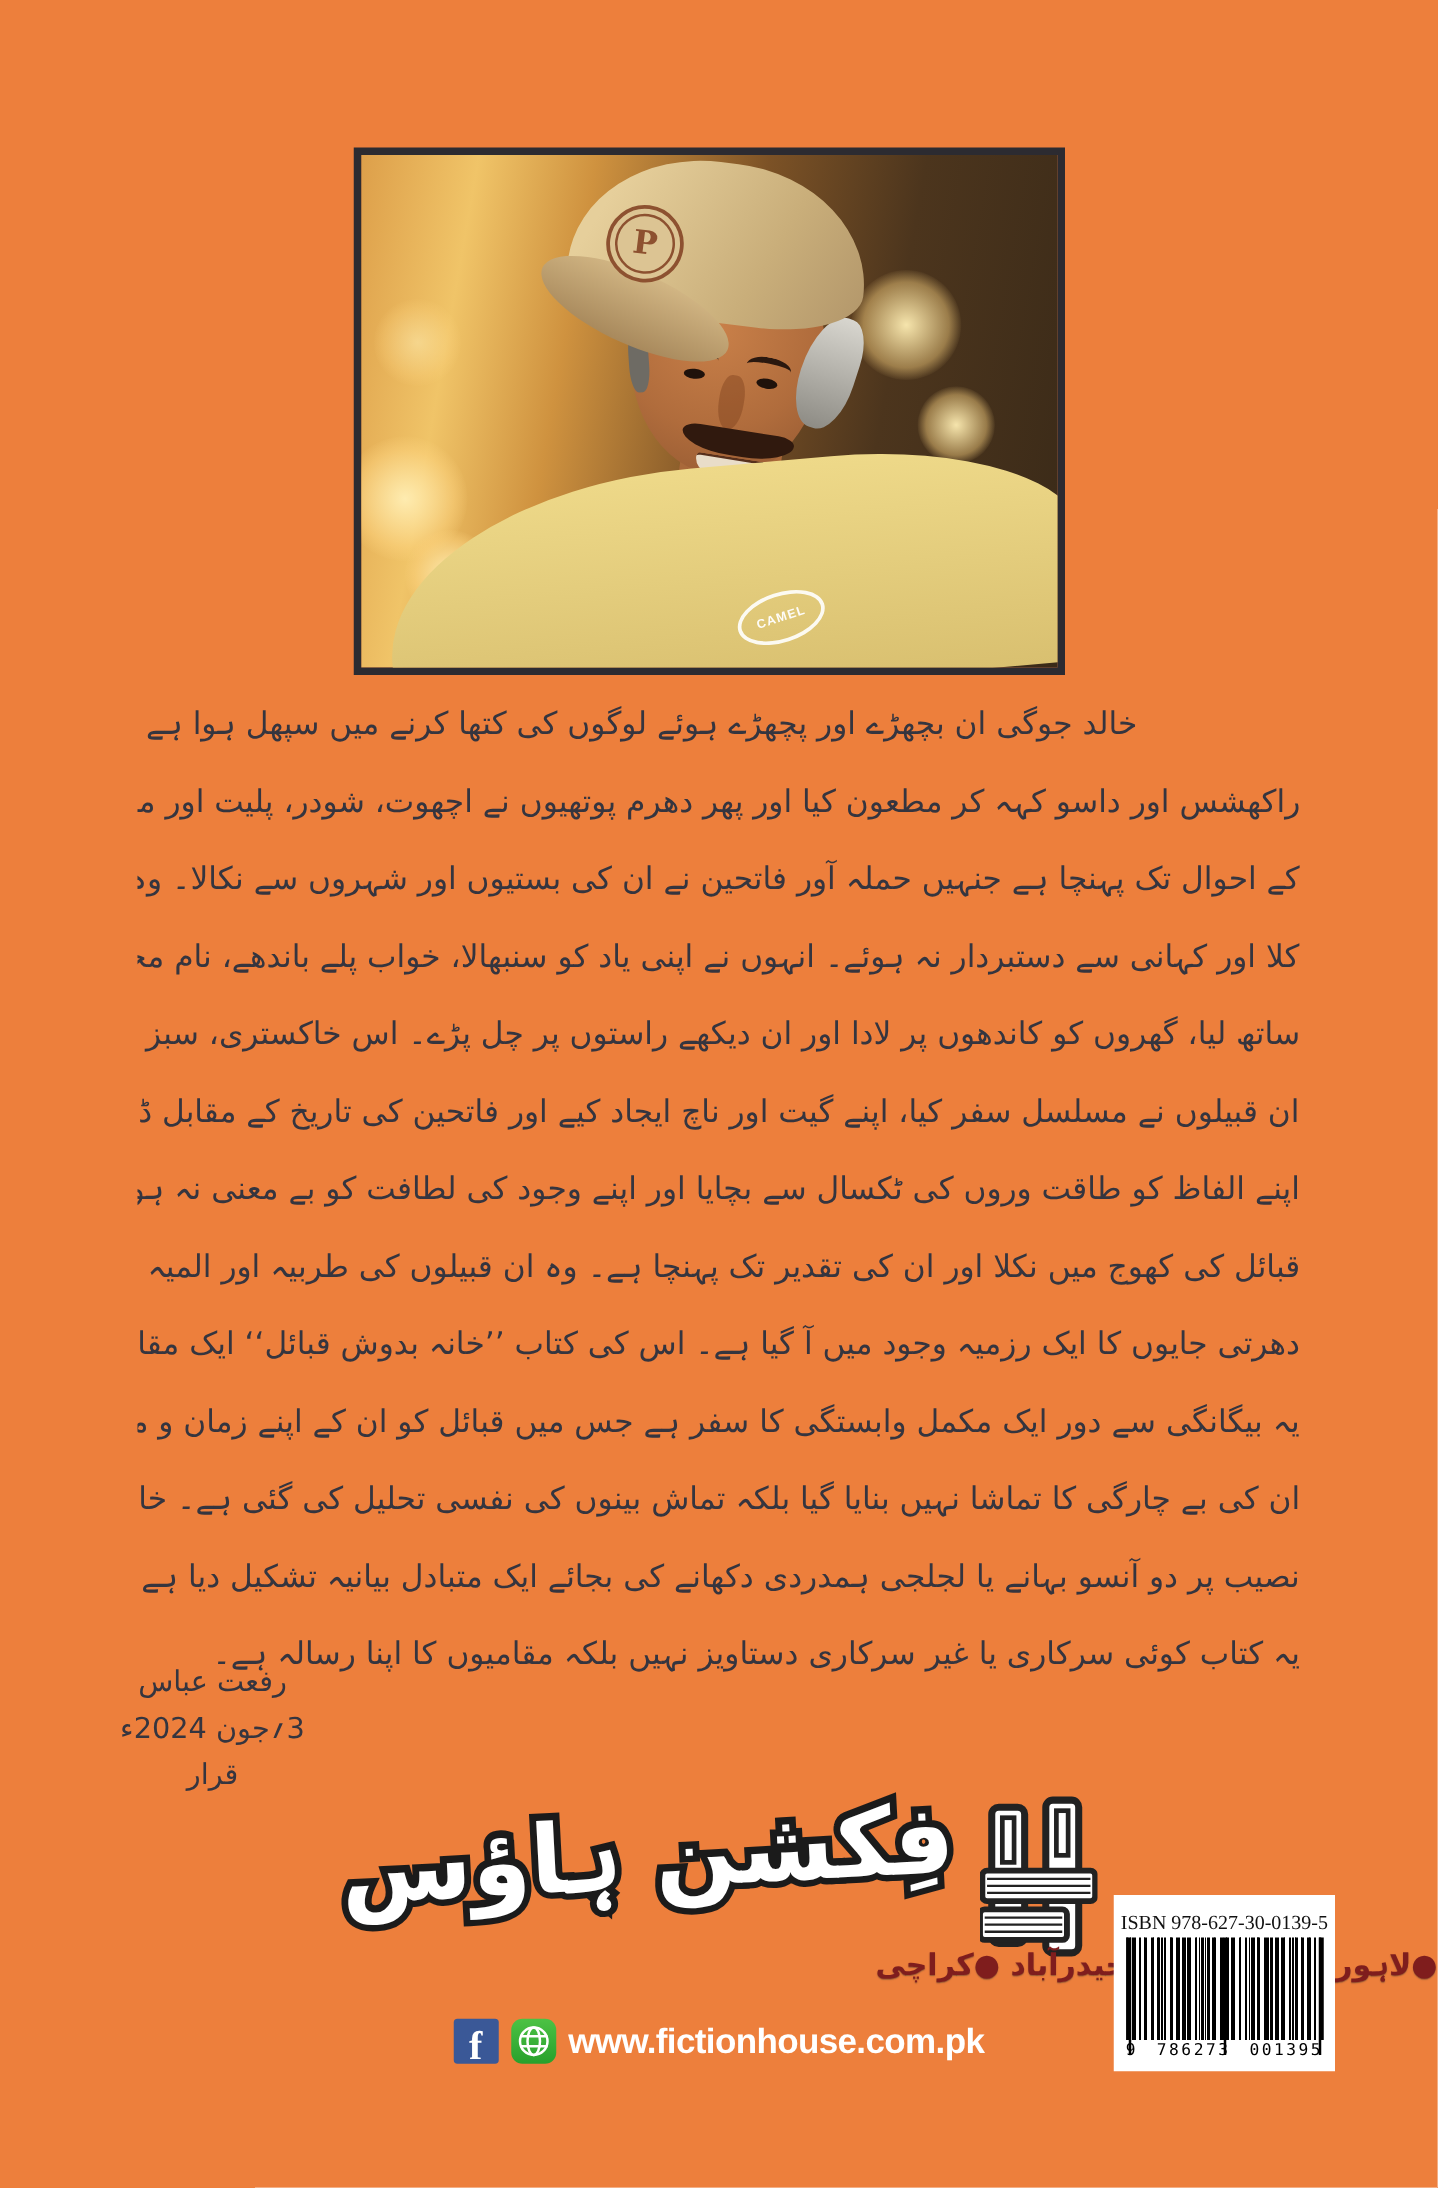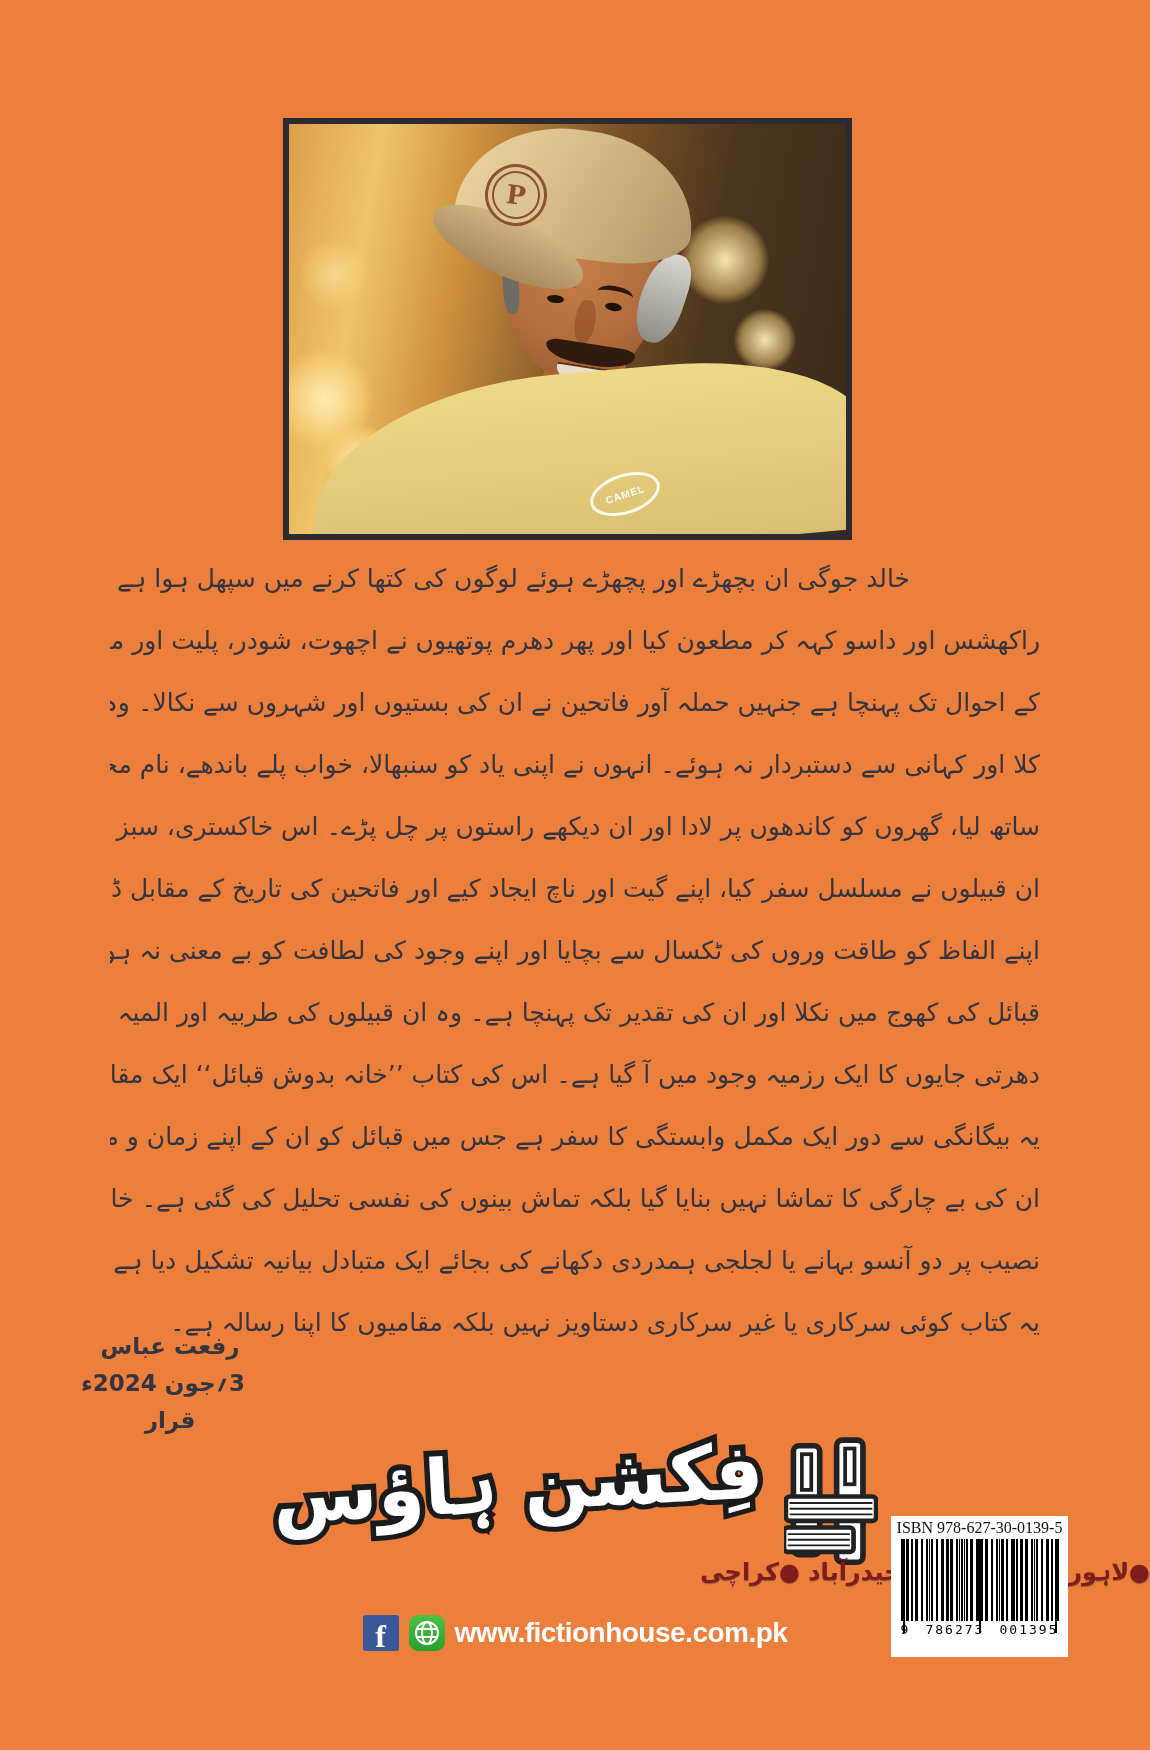--- a/index.html
+++ b/index.html
@@ -62,21 +62,21 @@
   .review{position:absolute;left:110px;top:548px;width:930px;direction:rtl;color:#35353F;}
   .review .line{
     height:62px;line-height:62px;font-size:25px;white-space:nowrap;overflow:hidden;
     text-align:justify;text-align-last:justify;
     font-family:"DejaVu Sans",sans-serif;
   }
   .review .line.first{padding-right:130px;}
   .review .line.last{text-align-last:right;}
   
   .signature{position:absolute;left:95px;top:1328px;width:150px;direction:rtl;text-align:center;
-             color:#35353F;font-size:23px;font-weight:bold;}
+             color:#35353F;font-size:23px;font-weight:normal;}
   .signature div{line-height:37px;white-space:nowrap;}
   
   .pub-row{position:absolute;left:0;right:0;top:1408px;display:flex;justify-content:center;
            align-items:flex-start;gap:20px;}
   .title-stack{position:relative;transform:rotate(-3deg);height:150px;display:flex;align-items:center;}
   .title-stack span{font-size:76px;font-weight:bold;white-space:nowrap;direction:rtl;
                     font-family:"DejaVu Sans",sans-serif;}
   .title-back{position:absolute;left:0;top:50%;transform:translateY(-50%);
               -webkit-text-stroke:11px #1b1b1b;color:#1b1b1b;}
   .title-front{position:relative;color:#ffffff;}
@@ -88,21 +88,21 @@
           align-items:center;gap:10px;color:#ffffff;font-family:"Liberation Sans",sans-serif;
           font-weight:bold;font-size:28px;}
   .fb-icon{width:36px;height:36px;background:#3A5897;border-radius:3px;display:flex;align-items:flex-end;
            justify-content:center;color:#fff;font-family:"Liberation Serif",serif;font-weight:bold;
            font-size:32px;line-height:30px;overflow:hidden;}
   .globe-icon{width:36px;height:36px;background:linear-gradient(180deg,#4cc244,#28a02c);border-radius:9px;
               display:flex;align-items:center;justify-content:center;}
   .social .txt{white-space:nowrap;letter-spacing:-0.5px;}
   
   .isbn-box{position:absolute;left:891px;top:1516px;width:177px;height:141px;background:#ffffff;
-            display:flex;flex-direction:column;align-items:center;padding-top:3px;box-sizing:border-box;}
+            display:flex;flex-direction:column;align-items:center;padding-top:14px;box-sizing:border-box;}
   .isbn-label{font-family:"Liberation Serif",serif;font-size:16px;color:#111;white-space:nowrap;}
   .bars{position:relative;width:158px;height:82px;margin-top:2px;
         background:
           repeating-linear-gradient(90deg,#000 0 2px,transparent 2px 5px),
           repeating-linear-gradient(90deg,#000 0 1px,transparent 1px 7px),
           repeating-linear-gradient(90deg,transparent 0 3px,#000 3px 4px,transparent 4px 11px);}
   .guard{position:absolute;top:0;width:2px;height:94px;background:#000;}
   .g1{left:2px;} .g2{left:78px;} .g3{left:154px;}
   .isbn-digits{width:158px;display:flex;justify-content:space-between;padding:0 0 0 0;
                font-family:"DejaVu Sans Mono",monospace;font-size:13px;color:#000;margin-top:1px;}

